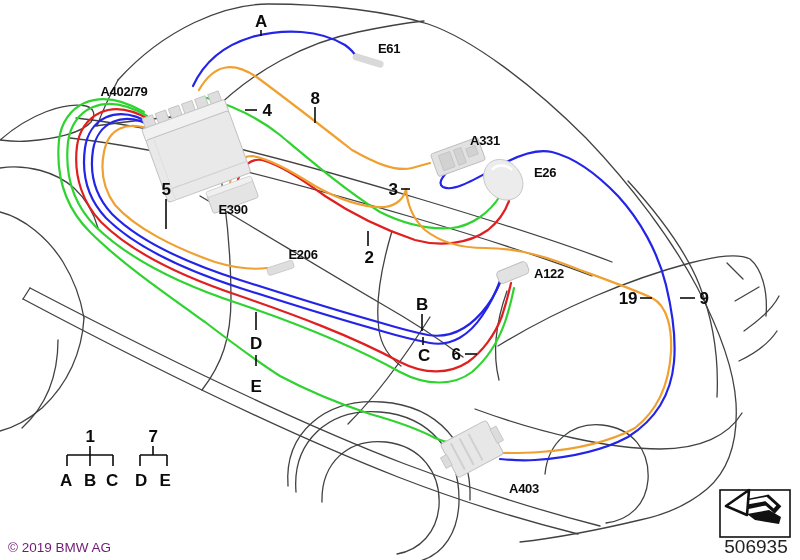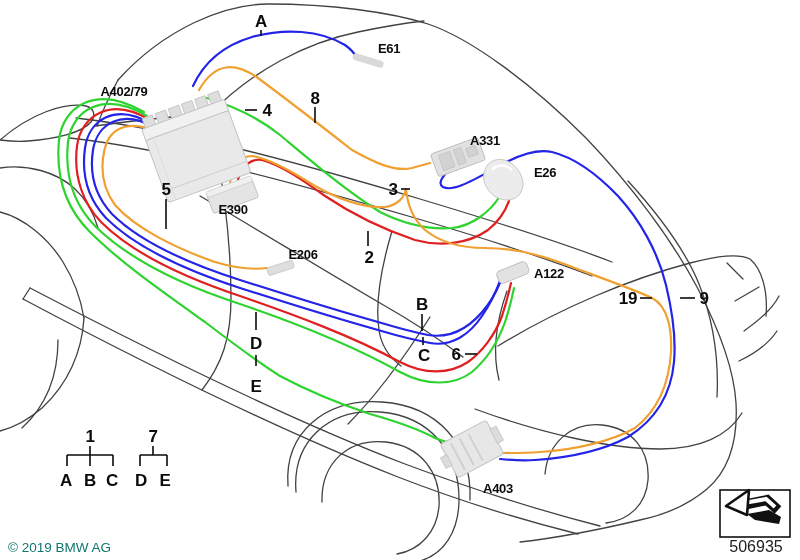--- a/index.html
+++ b/index.html
@@ -2,23 +2,23 @@
 <html><head>
 <meta charset="utf-8">
 <style>
   html,body{margin:0;padding:0;background:#fff;}
   #stage{position:relative;width:800px;height:560px;background:#ffffff;overflow:hidden;
          font-family:"Liberation Sans",sans-serif;}
   #stage svg{position:absolute;left:0;top:0;}
   .lbl{position:absolute;transform:translate(-50%,-50%);font-weight:700;font-size:17px;
        color:#0b0b0b;white-space:nowrap;letter-spacing:-0.3px;line-height:1;}
   .lbl.big{font-size:13px;}
-  .copyright{position:absolute;left:8px;top:540px;font-size:13.5px;font-weight:400;color:#0f766e;}
+  .copyright{position:absolute;left:8px;top:540px;font-size:13.5px;font-weight:400;color:#701a75;}
   .partnum{position:absolute;left:756px;top:547px;transform:translate(-50%,-50%);
-           font-size:16px;font-weight:400;color:#222;}
+           font-size:19px;font-weight:400;color:#222;}
   .legend-letter{font-size:17px;}
 </style>
 </head>
 <body>
 
 <div id="stage">
 
 <svg width="800" height="560" viewBox="0 0 800 560">
 
   <g fill="none" stroke="#424242" stroke-width="1.3" stroke-linecap="round">
@@ -155,21 +155,21 @@
   </g>
 </svg>
 
   <div class="lbl big" style="left:124px;top:91px">A402/79</div>
   <div class="lbl big" style="left:389px;top:48px">E61</div>
   <div class="lbl big" style="left:485px;top:140px">A331</div>
   <div class="lbl big" style="left:545px;top:172px">E26</div>
   <div class="lbl big" style="left:233px;top:209px">E390</div>
   <div class="lbl big" style="left:303px;top:254px">E206</div>
   <div class="lbl big" style="left:549px;top:273px">A122</div>
-  <div class="lbl big" style="left:498px;top:488px">A403</div>
+  <div class="lbl big" style="left:524px;top:488px">A403</div>
 
   <div class="lbl" style="left:261px;top:21px">A</div>
   <div class="lbl" style="left:267px;top:110px">4</div>
   <div class="lbl" style="left:315px;top:98px">8</div>
   <div class="lbl" style="left:166px;top:189px">5</div>
   <div class="lbl" style="left:369px;top:257px">2</div>
   <div class="lbl" style="left:393px;top:189px">3</div>
   <div class="lbl" style="left:422px;top:304px">B</div>
   <div class="lbl" style="left:424px;top:355px">C</div>
   <div class="lbl" style="left:456px;top:354px">6</div>

